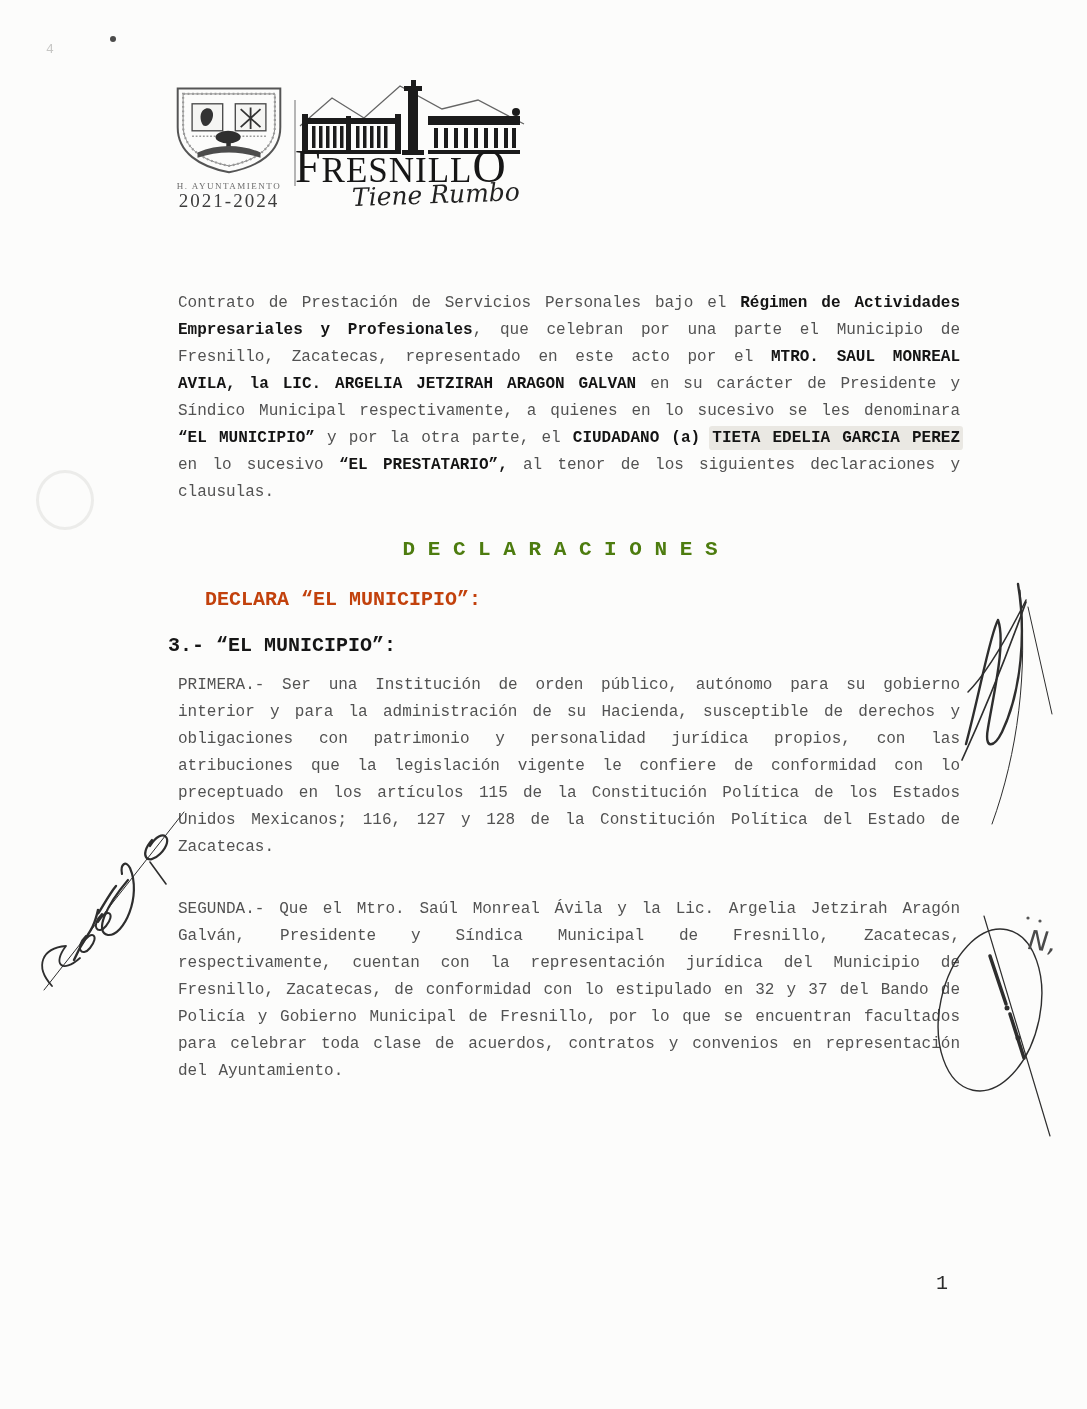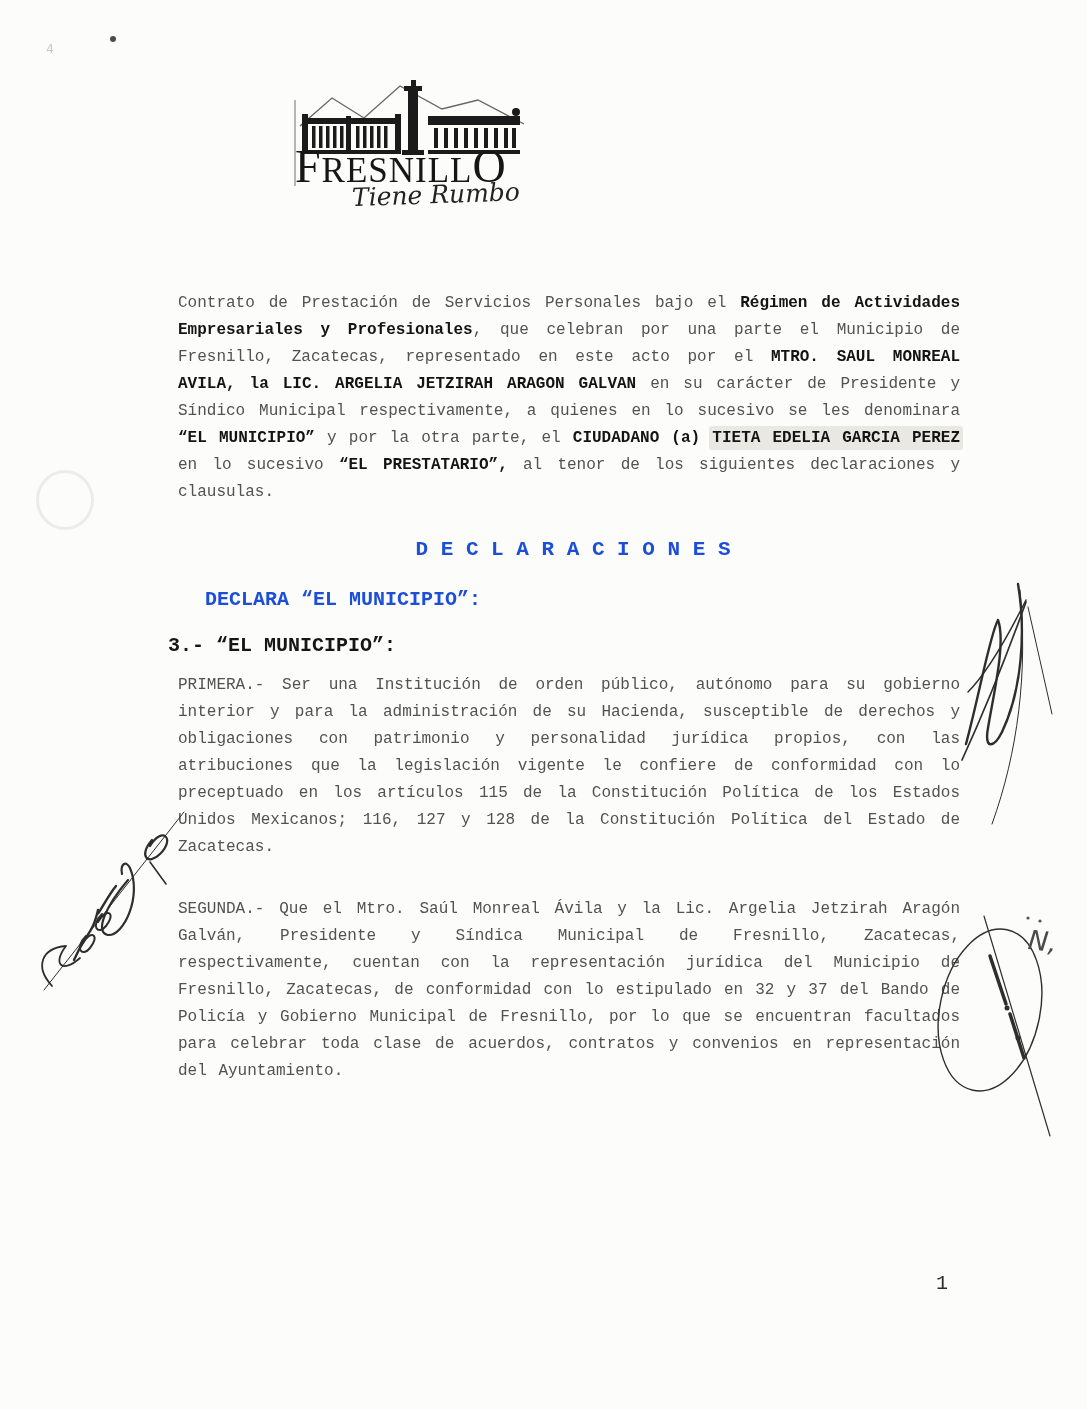--- a/index.html
+++ b/index.html
@@ -13,23 +13,23 @@
   }
   
   .crest-wrap{position:absolute;left:164px;top:84px;width:130px;text-align:center;}
   .crest-caption1{font-family:"Liberation Serif","DejaVu Serif",serif;font-size:9px;letter-spacing:1.5px;color:#6b6b6b;margin-top:2px;}
   .crest-caption2{font-family:"Liberation Serif","DejaVu Serif",serif;font-size:19px;letter-spacing:2px;color:#3c3c3c;margin-top:-1px;}
   .logo-divider{position:absolute;left:294px;top:100px;width:2px;height:86px;background:#8f8f8f;opacity:.65;}
   .fres-wrap{position:absolute;left:292px;top:76px;width:240px;height:132px;}
   
   .title-block{position:absolute;left:170px;top:212px;width:780px;text-align:center;
     font-weight:700;color:#101010;font-size:24px;line-height:30px;}
-  .h-decl{position:absolute;left:183px;top:538px;width:780px;text-align:center;
-    font-weight:700;color:#1d4ed8;font-size:21px;}
-  .h-declara{position:absolute;left:205px;top:588px;font-weight:700;color:#1d4ed8;font-size:20px;}
+  .h-decl{position:absolute;left:170px;top:538px;width:780px;text-align:center;
+    font-weight:700;color:#4d7c0f;font-size:21px;}
+  .h-declara{position:absolute;left:205px;top:588px;font-weight:700;color:#c2410c;font-size:20px;}
   .h-num{position:absolute;left:168px;top:634px;font-weight:700;color:#161616;font-size:20px;}
   
   .body{
     position:absolute;left:178px;width:782px;margin:0;
     font-size:16px;line-height:27px;color:#525252;
     text-align:justify;word-spacing:2px;
   }
   .body b{font-weight:700;color:#141414;}
   .hl{background:#eae8e3;box-shadow:0 0 0 3px #eae8e3;border-radius:1px;}
   
@@ -43,20 +43,37 @@
 </style>
 </head>
 <body>
 
 <div class="page">
 
   <div class="spec-dot"></div>
   <div class="corner-mark">4</div>
   <div class="hole-mark"></div>
 
+  <div class="crest-wrap">
+    <svg width="124" height="90" viewBox="0 0 130 100">
+      <path d="M8 5 H122 V48 C122 76 98 92 65 98 C32 92 8 76 8 48 Z" fill="none" stroke="#555" stroke-width="2.2"></path>
+      <path d="M14 11 H116 V46 C116 71 95 85 65 91 C35 85 14 71 14 46 Z" fill="none" stroke="#7d7d7d" stroke-width="1"></path>
+      <path d="M14 11 H116 V46 C116 71 95 85 65 91 C35 85 14 71 14 46 Z" fill="none" stroke="#9a9a9a" stroke-width="2.4" stroke-dasharray="2 3"></path>
+      <rect x="24" y="22" width="34" height="30" fill="#f5f5f3" stroke="#4a4a4a" stroke-width="1.5"></rect>
+      <rect x="72" y="22" width="34" height="30" fill="#f5f5f3" stroke="#4a4a4a" stroke-width="1.5"></rect>
+      <path d="M40 27 c7 -1 9 7 6 13 c-3 7 -9 9 -11 4 c-3 -7 -2 -15 5 -17 z" fill="#333"></path>
+      <path d="M78 28 L100 48 M100 28 L78 48 M89 26 v24" stroke="#333" stroke-width="2" fill="none"></path>
+      <path d="M24 58 H106" stroke="#999" stroke-width="1.5" stroke-dasharray="2 2"></path>
+      <rect x="62" y="62" width="5" height="12" fill="#2f2f2f"></rect>
+      <ellipse cx="64" cy="59" rx="14" ry="7" fill="#2f2f2f"></ellipse>
+      <path d="M30 76 Q65 62 100 76 L100 82 Q65 70 30 82 Z" fill="#4c4c4c"></path>
+    </svg>
+    <div class="crest-caption1">H. AYUNTAMIENTO</div>
+    <div class="crest-caption2">2021-2024</div>
+  </div>
 
   <div class="logo-divider"></div>
 
   <div class="fres-wrap">
     <svg width="240" height="132" viewBox="0 0 240 132">
       <path d="M8 50 L40 22 L72 42 L108 10 L150 33 L186 24 L232 48" stroke="#4a4a4a" stroke-width="1.3" fill="none" opacity="0.85"></path>
       <g fill="#1b1b1b">
         <rect x="10" y="42" width="98" height="6"></rect>
         <rect x="10" y="38" width="6" height="40"></rect>
         <rect x="103" y="38" width="6" height="40"></rect>

